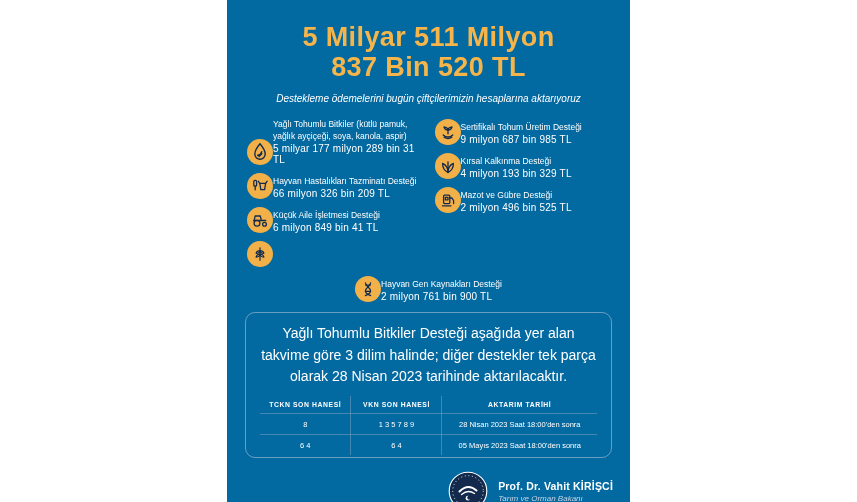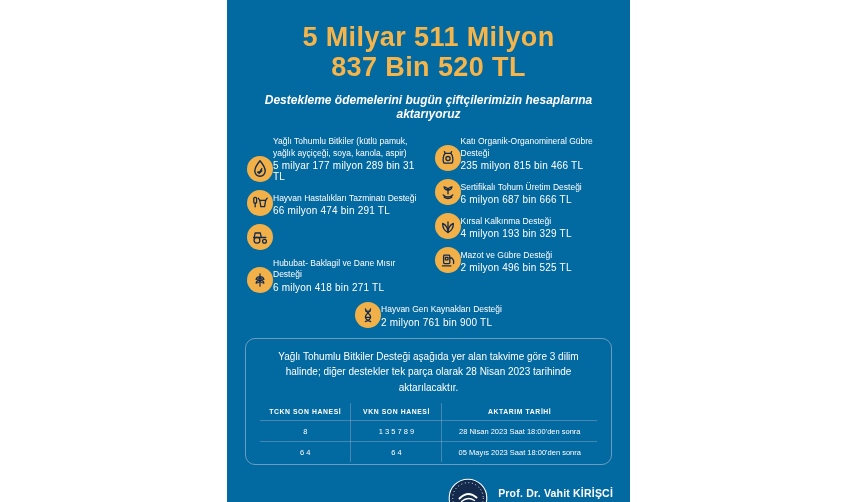--- a/index.html
+++ b/index.html
@@ -11,40 +11,40 @@
   .panel{
     width:403px;height:502px;margin:0 auto;background:#0369a1;color:#fff;
     box-sizing:border-box;padding:22px 17px 0;display:flex;flex-direction:column;
   }
   
   .title{
     color:#F5B54A;font-weight:800;font-size:27px;line-height:1.12;
     text-align:center;letter-spacing:.4px;
   }
   .subtitle{
-    margin-top:11px;text-align:center;font-style:italic;font-size:12px;color:#ffffff;font-weight:bold;
+    margin-top:11px;text-align:center;font-style:italic;font-size:10px;color:#ffffff;
   }
   
   .grid{
     display:grid;grid-template-columns:1fr 1fr;column-gap:12px;
     margin-top:15px;padding:0 3px;
   }
   .item{display:flex;gap:0;margin-bottom:8px;align-items:flex-end;}
   .icn{width:26px;height:26px;flex:0 0 26px;}
   .item-text{min-width:0;}
   .item-label{font-size:8.5px;line-height:1.3;color:#ffffff;}
   .item-amount{font-size:10px;font-weight:400;margin-top:1.5px;letter-spacing:.2px;color:#ffffff;}
   .center-row{display:flex;justify-content:center;margin-top:1px;}
   .center-row .item{margin-bottom:0;}
   
   .box{
     border:1px solid rgba(172,192,215,.6);border-radius:10px;
     margin:10px 1px 0;padding:10px 14px 2px;
   }
-  .note{font-size:10px;line-height:1.55;text-align:center;color:#ffffff;}
+  .note{font-size:14px;line-height:1.55;text-align:center;color:#ffffff;}
   table{width:100%;border-collapse:collapse;margin-top:8px;}
   th{
     font-size:6.8px;letter-spacing:.6px;font-weight:700;color:#ffffff;
     padding:5px 2px;text-align:center;
   }
   td{font-size:7.5px;text-align:center;padding:5.5px 2px;color:#ffffff;}
   th,td{border-bottom:1px solid rgba(150,173,201,.45);}
   th:not(:last-child),td:not(:last-child){border-right:1px solid rgba(150,173,201,.45);}
   tr:last-child td{border-bottom:none;}
   col.c1{width:27%;} col.c2{width:27%;} col.c3{width:46%;}
@@ -87,79 +87,65 @@
           <circle cx="13" cy="13" r="13" fill="#F2B148"></circle>
           <g stroke="#132A4D" stroke-width="1.3" fill="none" stroke-linecap="round" stroke-linejoin="round">
             <path d="M12.8 10.4h5.8l-1 6.2h-3.8l-1-6.2Z"></path>
             <path d="M12.8 10.4 11.2 8.2M18.6 10.4l1.6-2.2"></path>
             <rect x="6.8" y="7.4" width="2.8" height="5.8" rx="1.2"></rect>
             <path d="M8.2 13.2v3.6"></path>
           </g>
         </svg>
         <div class="item-text">
           <div class="item-label">Hayvan Hastalıkları Tazminatı Desteği</div>
-          <div class="item-amount">66 milyon 474 bin 291 TL</div>
+          <div class="item-amount">66 milyon 326 bin 209 TL</div>
         </div>
       </div>
 
       <div class="item">
         <svg class="icn" viewBox="0 0 26 26">
           <circle cx="13" cy="13" r="13" fill="#F2B148"></circle>
           <g stroke="#132A4D" stroke-width="1.3" fill="none" stroke-linecap="round" stroke-linejoin="round">
             <circle cx="10" cy="16.2" r="2.9"></circle>
             <circle cx="17.5" cy="17.2" r="1.9"></circle>
             <path d="M7.3 13.2 8.1 9h5.2l1 4.3M6.6 13.5h12.2"></path>
           </g>
         </svg>
+        <div class="item-text">
+          <div class="item-label">Küçük Aile İşletmesi Desteği</div>
+          <div class="item-amount">6 milyon 849 bin 41 TL</div>
+        </div>
       </div>
 
       <div class="item">
         <svg class="icn" viewBox="0 0 26 26">
           <circle cx="13" cy="13" r="13" fill="#F2B148"></circle>
           <g stroke="#132A4D" stroke-width="1.2" fill="none" stroke-linecap="round" stroke-linejoin="round">
             <path d="M13 6.8v12.4"></path>
             <path d="M13 9.6c-2.3.2-3.7 1.3-3.9 2.9 2.3-.2 3.7-1.3 3.9-2.9ZM13 9.6c2.3.2 3.7 1.3 3.9 2.9-2.3-.2-3.7-1.3-3.9-2.9ZM13 13.2c-2.3.2-3.7 1.3-3.9 2.9 2.3-.2 3.7-1.3 3.9-2.9ZM13 13.2c2.3.2 3.7 1.3 3.9 2.9-2.3-.2-3.7-1.3-3.9-2.9Z"></path>
           </g>
         </svg>
-        <div class="item-text">
-          <div class="item-label">Hububat- Baklagil ve Dane Mısır Desteği</div>
-          <div class="item-amount">6 milyon 418 bin 271 TL</div>
-        </div>
       </div>
     </div>
 
     <div>
 
-      <div class="item">
-        <svg class="icn" viewBox="0 0 26 26">
-          <circle cx="13" cy="13" r="13" fill="#F2B148"></circle>
-          <g stroke="#132A4D" stroke-width="1.3" fill="none" stroke-linecap="round" stroke-linejoin="round">
-            <path d="M10.2 8.4h5.6l1.4 2c1 3.6 1 6.4-.4 7.8h-7.6c-1.4-1.4-1.4-4.2-.4-7.8l1.4-2Z"></path>
-            <path d="M10.2 8.4 9.4 6.6M15.8 8.4l.8-1.8"></path>
-            <circle cx="13" cy="13.6" r="2.1"></circle>
-          </g>
-        </svg>
-        <div class="item-text">
-          <div class="item-label">Katı Organik-Organomineral Gübre Desteği</div>
-          <div class="item-amount">235 milyon 815 bin 466 TL</div>
-        </div>
-      </div>
 
       <div class="item">
         <svg class="icn" viewBox="0 0 26 26">
           <circle cx="13" cy="13" r="13" fill="#F2B148"></circle>
           <g stroke="#132A4D" stroke-width="1.3" fill="none" stroke-linecap="round" stroke-linejoin="round">
             <path d="M13 14.8V9.2"></path>
             <path d="M13 11.2c-.4-2-1.8-3.2-4-3.4.4 2 1.8 3.2 4 3.4ZM13 11.2c.4-2 1.8-3.2 4-3.4-.4 2-1.8 3.2-4 3.4Z"></path>
             <path d="M8.2 16c3.2 2.7 6.4 2.7 9.6 0M9.1 18.3c2.6 1.8 5.2 1.8 7.8 0"></path>
           </g>
         </svg>
         <div class="item-text">
           <div class="item-label">Sertifikalı Tohum Üretim Desteği</div>
-          <div class="item-amount">6 milyon 687 bin 666 TL</div>
+          <div class="item-amount">9 milyon 687 bin 985 TL</div>
         </div>
       </div>
 
       <div class="item">
         <svg class="icn" viewBox="0 0 26 26">
           <circle cx="13" cy="13" r="13" fill="#F2B148"></circle>
           <g stroke="#132A4D" stroke-width="1.3" fill="none" stroke-linecap="round" stroke-linejoin="round">
             <path d="M13 19.5V9"></path>
             <path d="M13 19.5c0-4.5-2.4-7.7-5.4-9.1 0 4 2 7.4 5.4 9.1ZM13 19.5c0-4.5 2.4-7.7 5.4-9.1 0 4-2 7.4-5.4 9.1Z"></path>
           </g>

